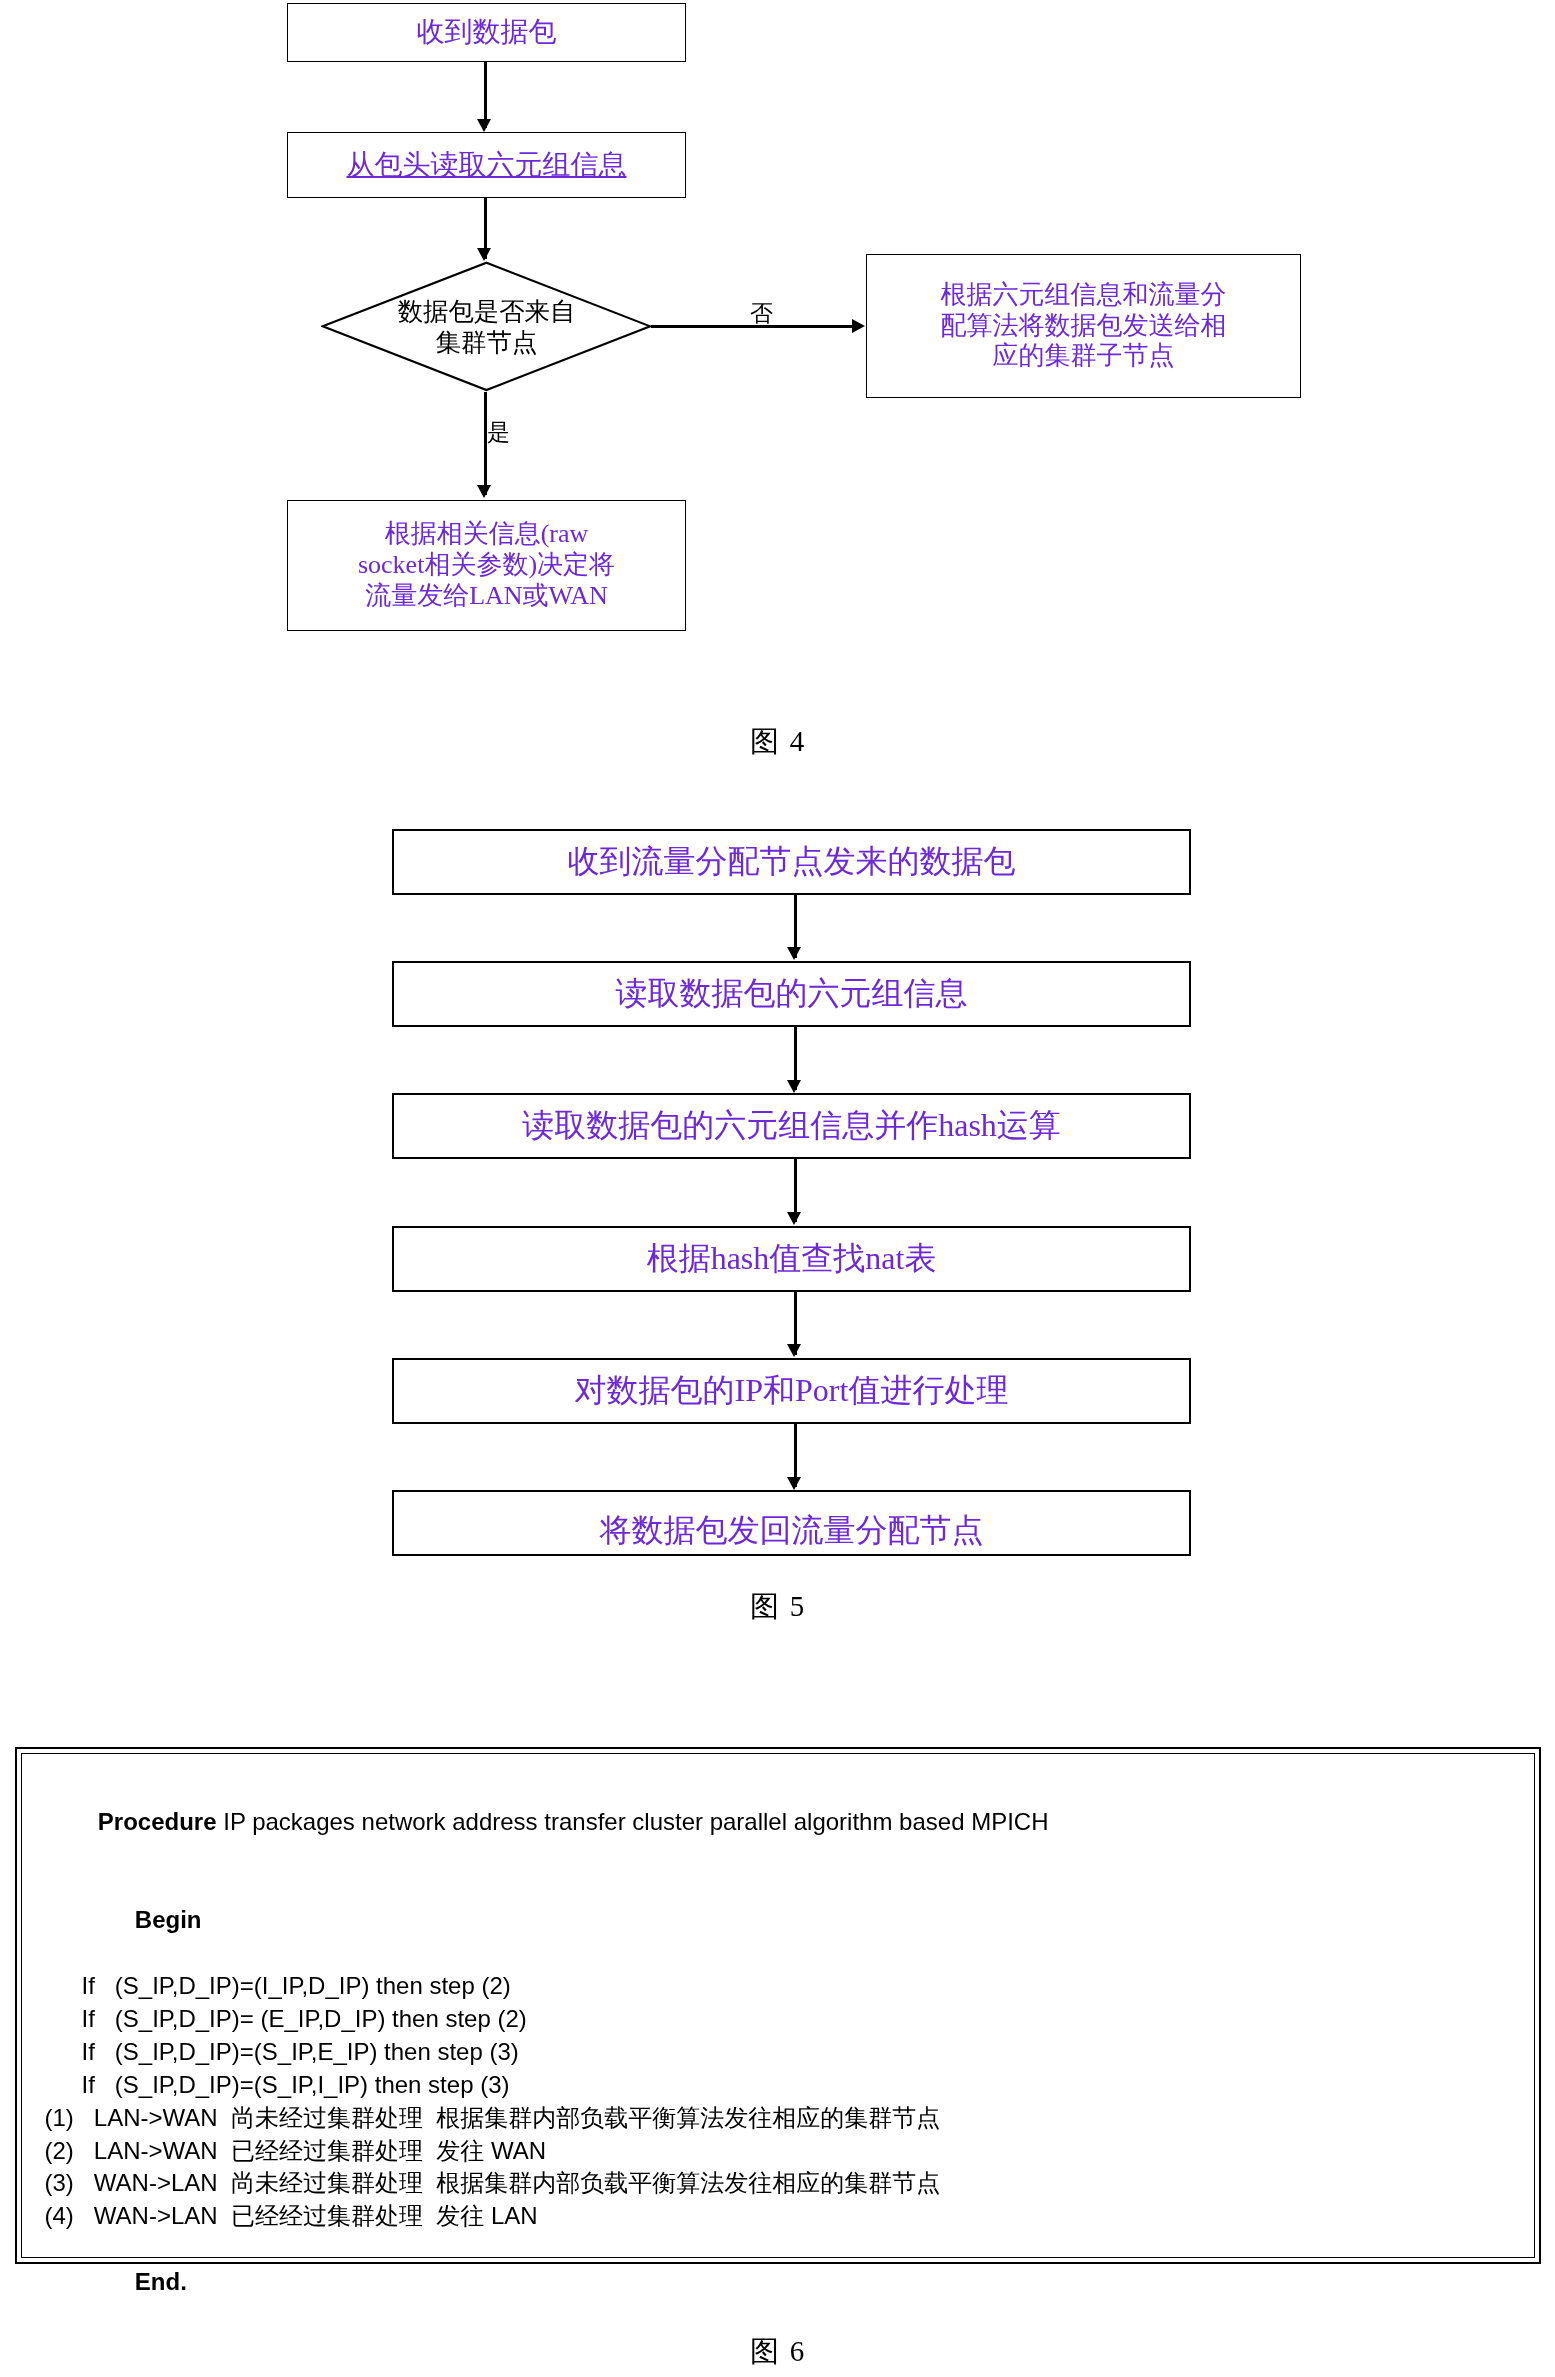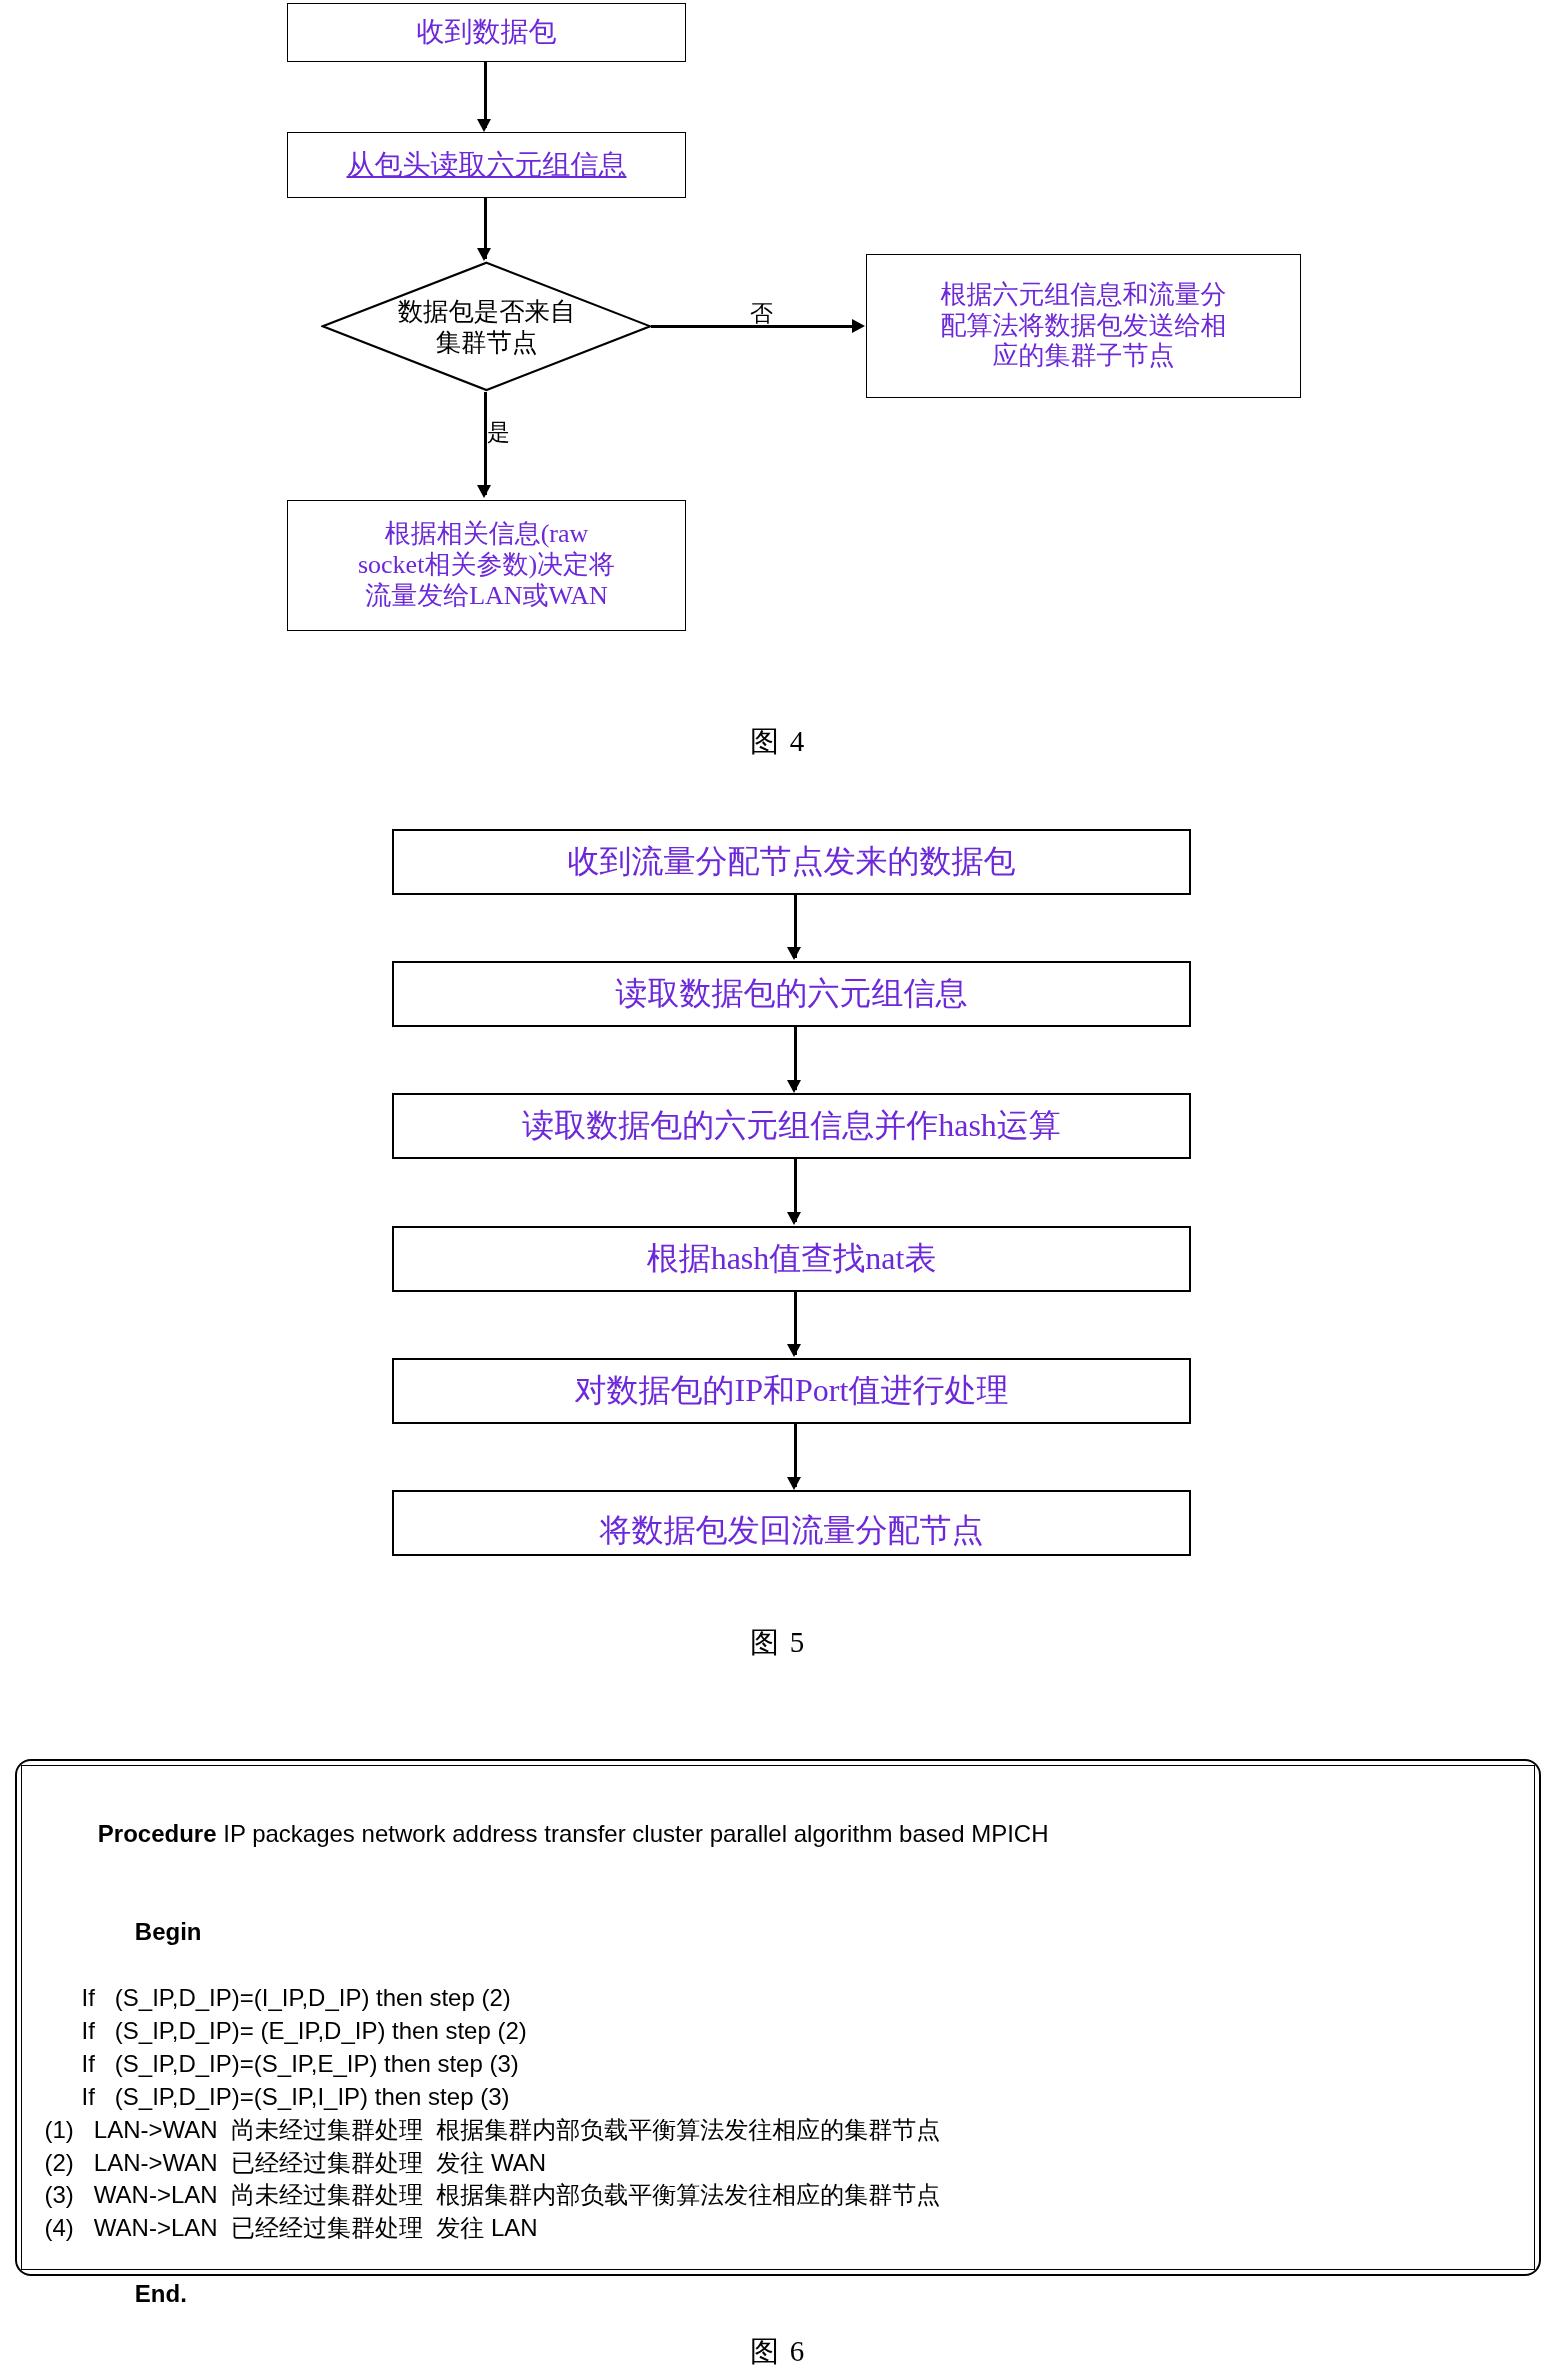--- a/index.html
+++ b/index.html
@@ -205,26 +205,26 @@
   <div class="fbox thick abs" style="left:392px;top:553px;width:799px;height:66px;">
     <span class="fbox-txt" style="font-size:32px;">对数据包的IP和Port值进行处理</span>
   </div>
   <div class="vline" style="left:794px;top:619px;height:63px;"></div>
   <div class="arrow-down" style="left:787px;top:672px;"></div>
 
   <div class="fbox thick abs" style="left:392px;top:685px;width:799px;height:66px;">
     <span class="fbox-txt" style="font-size:32px;margin-top:16px;">将数据包发回流量分配节点</span>
   </div>
 
-  <div class="fig-caption" style="left:0;top:818px;">图 5</div>
+  <div class="fig-caption" style="left:0;top:782px;">图 5</div>
 </div>
 
 <div class="abs" style="left:0;top:1747px;width:1556px;height:631px;">
 
-  <div class="code-outer" style="left:15.3px;top:12px;width:1526px;height:517px;border-radius:16px;">
+  <div class="code-outer" style="left:15.3px;top:0;width:1526px;height:517px;">
     <div class="code-inner">
 
       <div class="code-line">
         <b>Procedure</b><span> IP packages network address transfer cluster parallel algorithm based MPICH</span>
       </div>
 
       <div class="code-line ind1">
         <b>Begin</b>
       </div>
 

